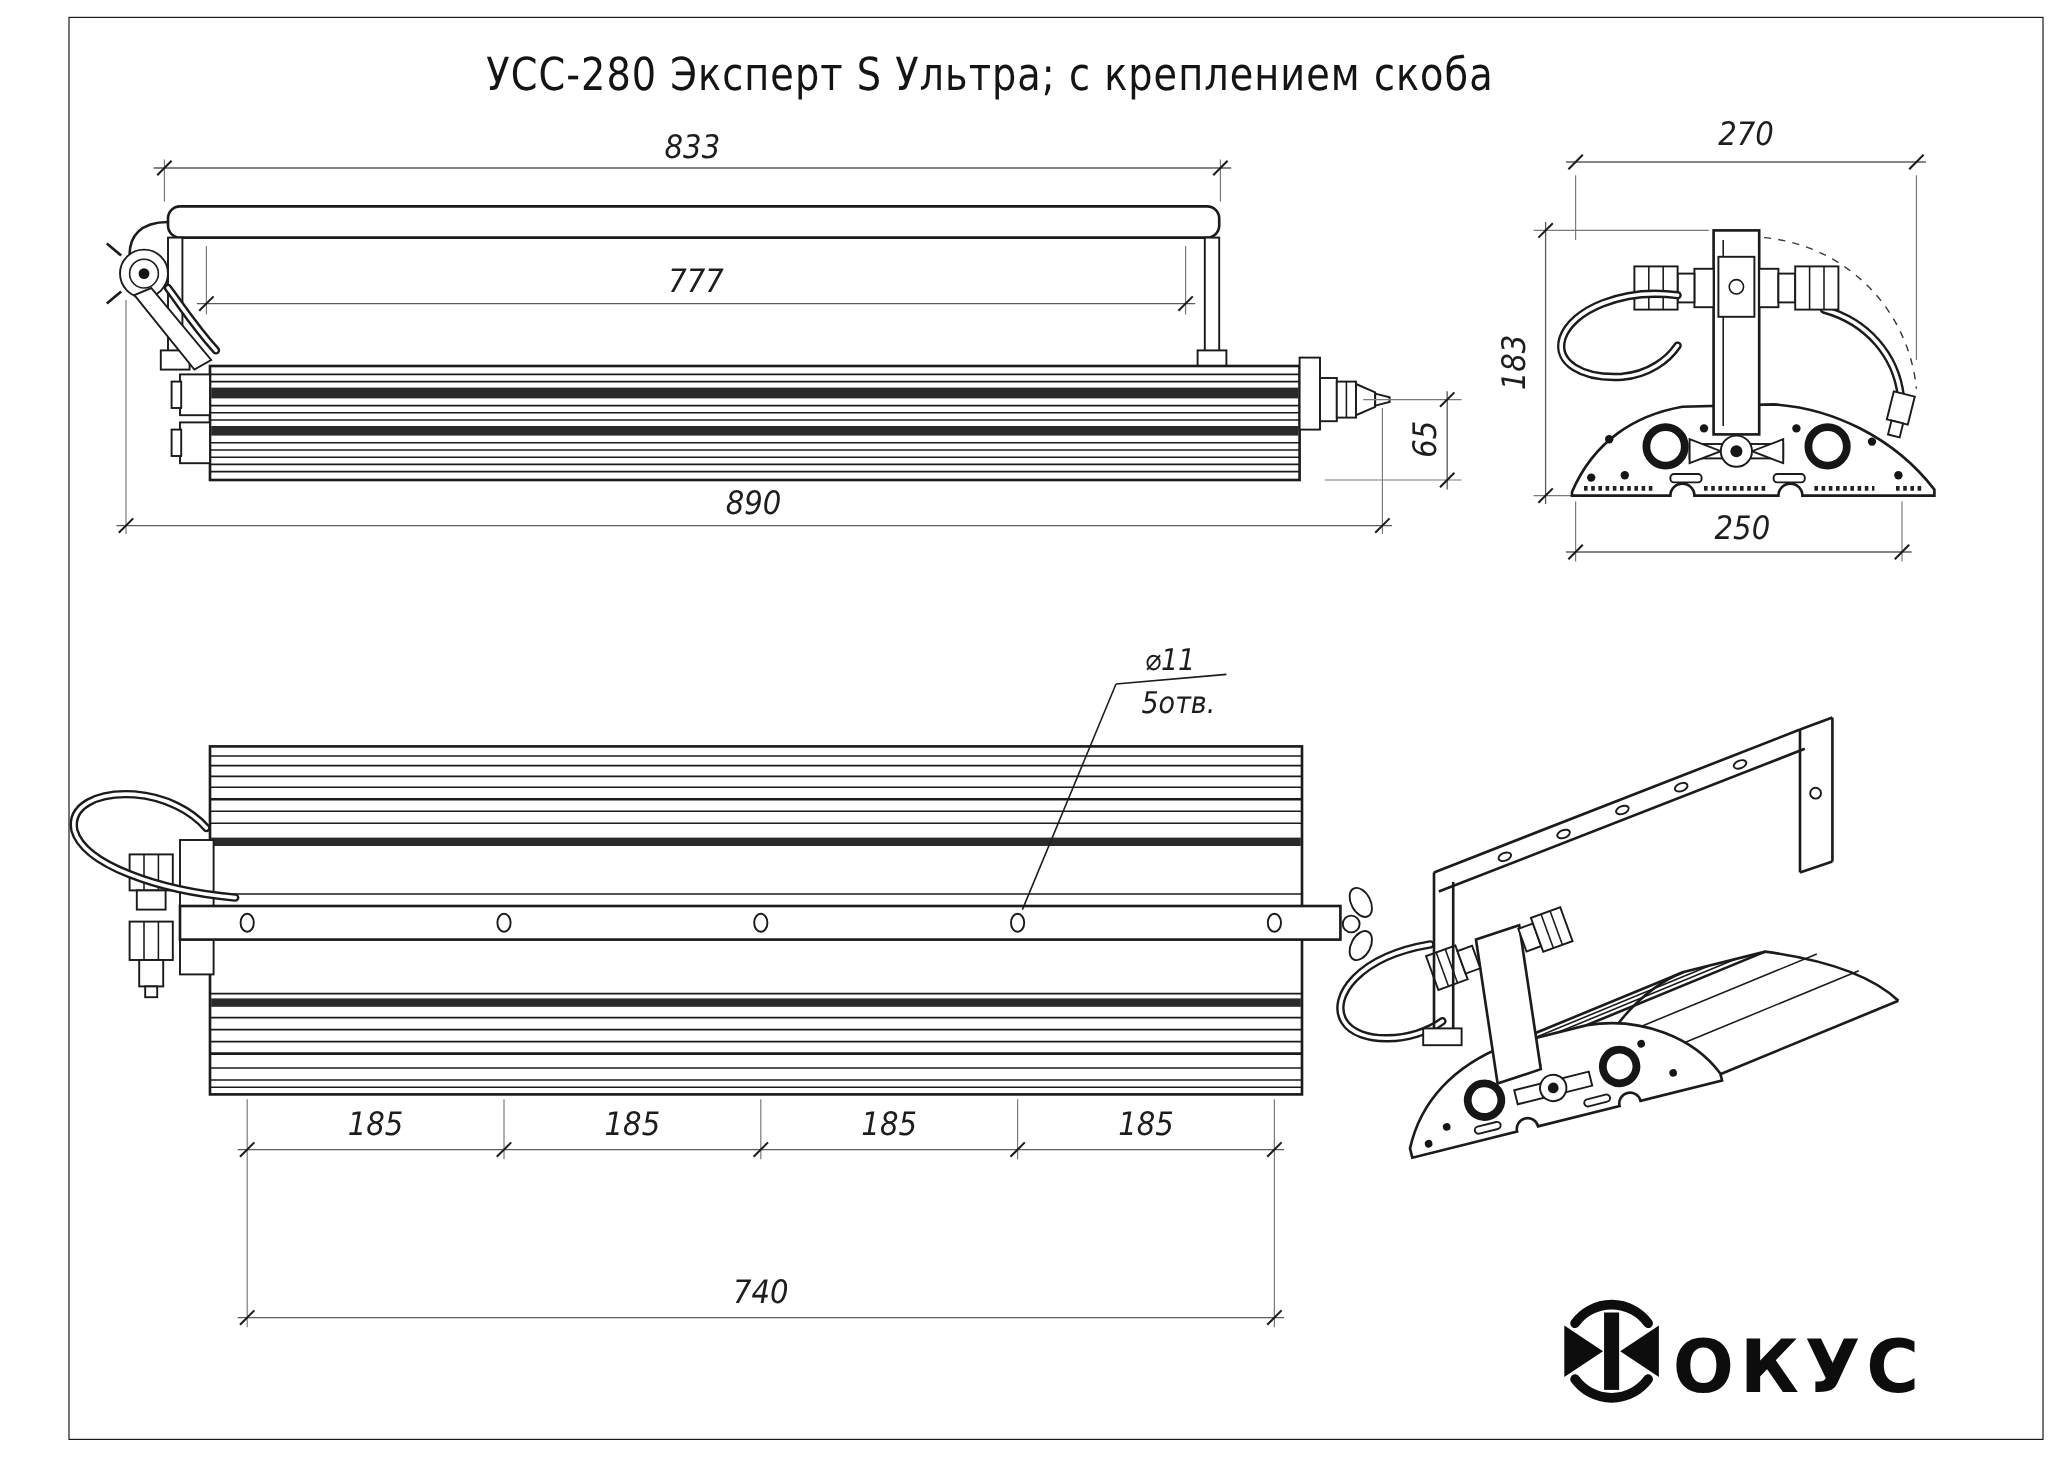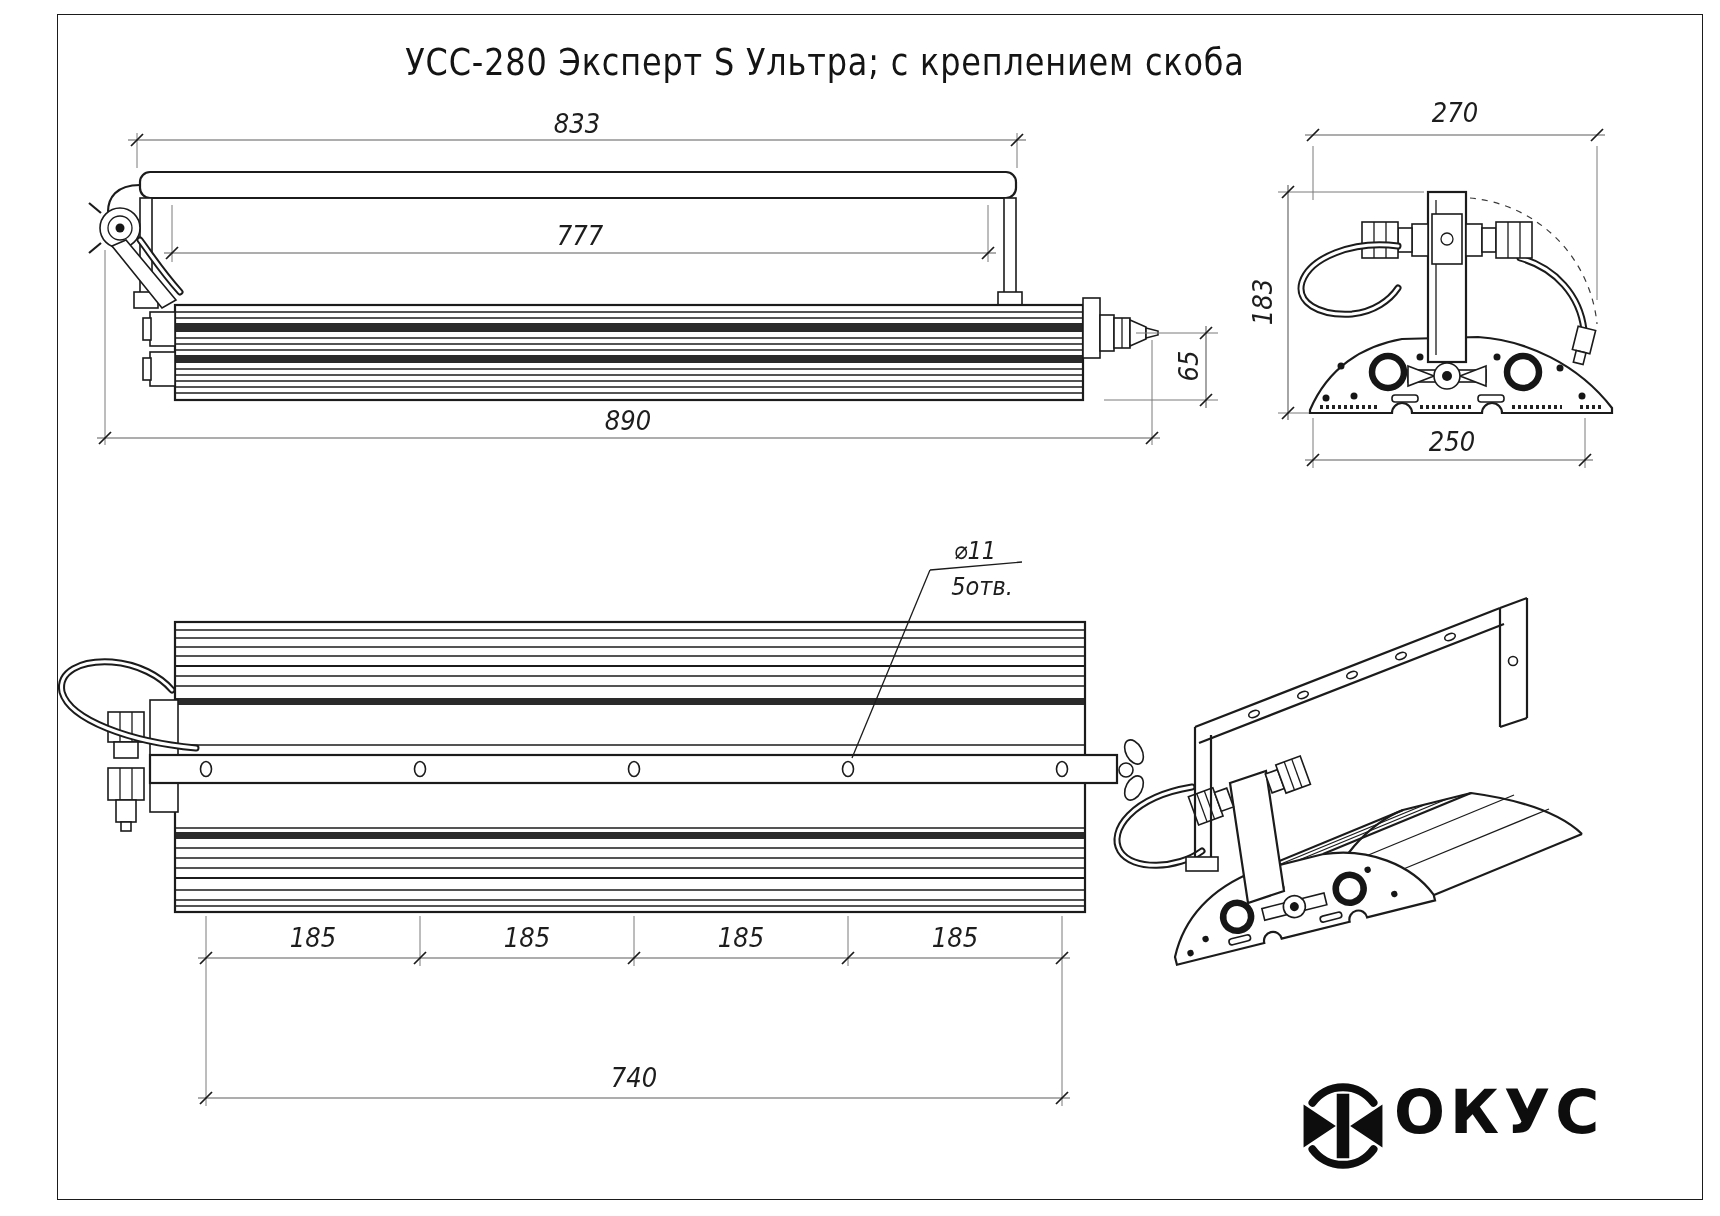--- a/index.html
+++ b/index.html
@@ -7,21 +7,21 @@
          font-family:"DejaVu Sans", sans-serif;padding-left:48px;}
   .frame{position:absolute;left:57px;top:14px;width:1646px;height:1186px;
          border:1.6px solid #1b1b1b;box-sizing:border-box;}
   .title{position:absolute;left:825px;top:62px;transform:translate(-50%,-50%) scaleX(.84);
          font-size:38px;font-weight:500;color:#141414;white-space:nowrap;letter-spacing:1px;}
   .art{position:absolute;left:0;top:0;}
   .dim-label{position:absolute;font-style:italic;font-size:27px;color:#1d1d1d;
              transform:translate(-50%,-50%) scaleX(.9);white-space:nowrap;}
   .dim-label.vert{transform:translate(-50%,-50%) rotate(-90deg) scaleX(.9);}
   .dim-label.small{font-size:25px;}
-  .logo{position:absolute;left:1300px;top:1082px;display:flex;align-items:flex-start;gap:8px;}
+  .logo{position:absolute;left:1300px;top:1082px;display:flex;align-items:flex-end;gap:8px;}
   .logo-word{font-size:60px;font-weight:800;color:#0d0d0d;letter-spacing:5px;
              transform:scaleY(1.02);line-height:1;}
   
   .ln  {stroke:#1b1b1b;fill:none;stroke-width:1.3;}
   .ln2 {stroke:#1b1b1b;fill:none;stroke-width:2.2;}
   .lnf {stroke:#1b1b1b;fill:#ffffff;stroke-width:2.2;}
   .lnf1{stroke:#1b1b1b;fill:#ffffff;stroke-width:1.6;}
   .dk  {fill:#2a2a2a;stroke:none;}
   .ext {stroke:#7a7a7a;fill:none;stroke-width:1;}
   .diml{stroke:#5c5c5c;fill:none;stroke-width:1.1;}

